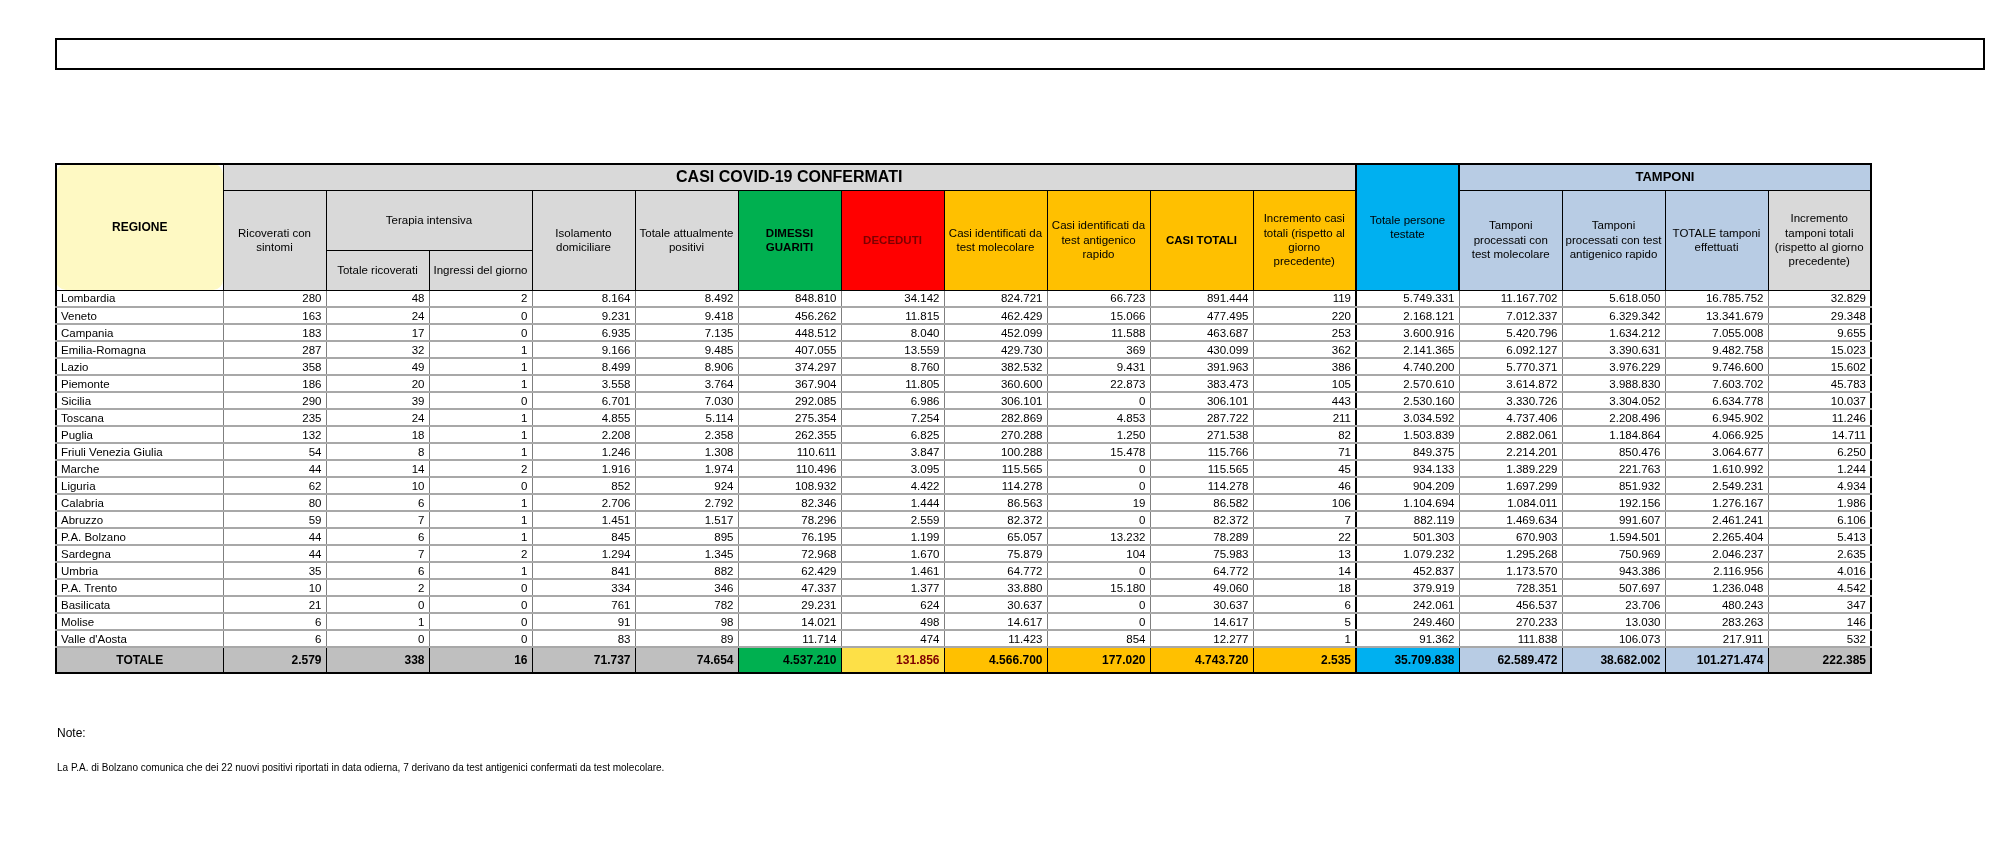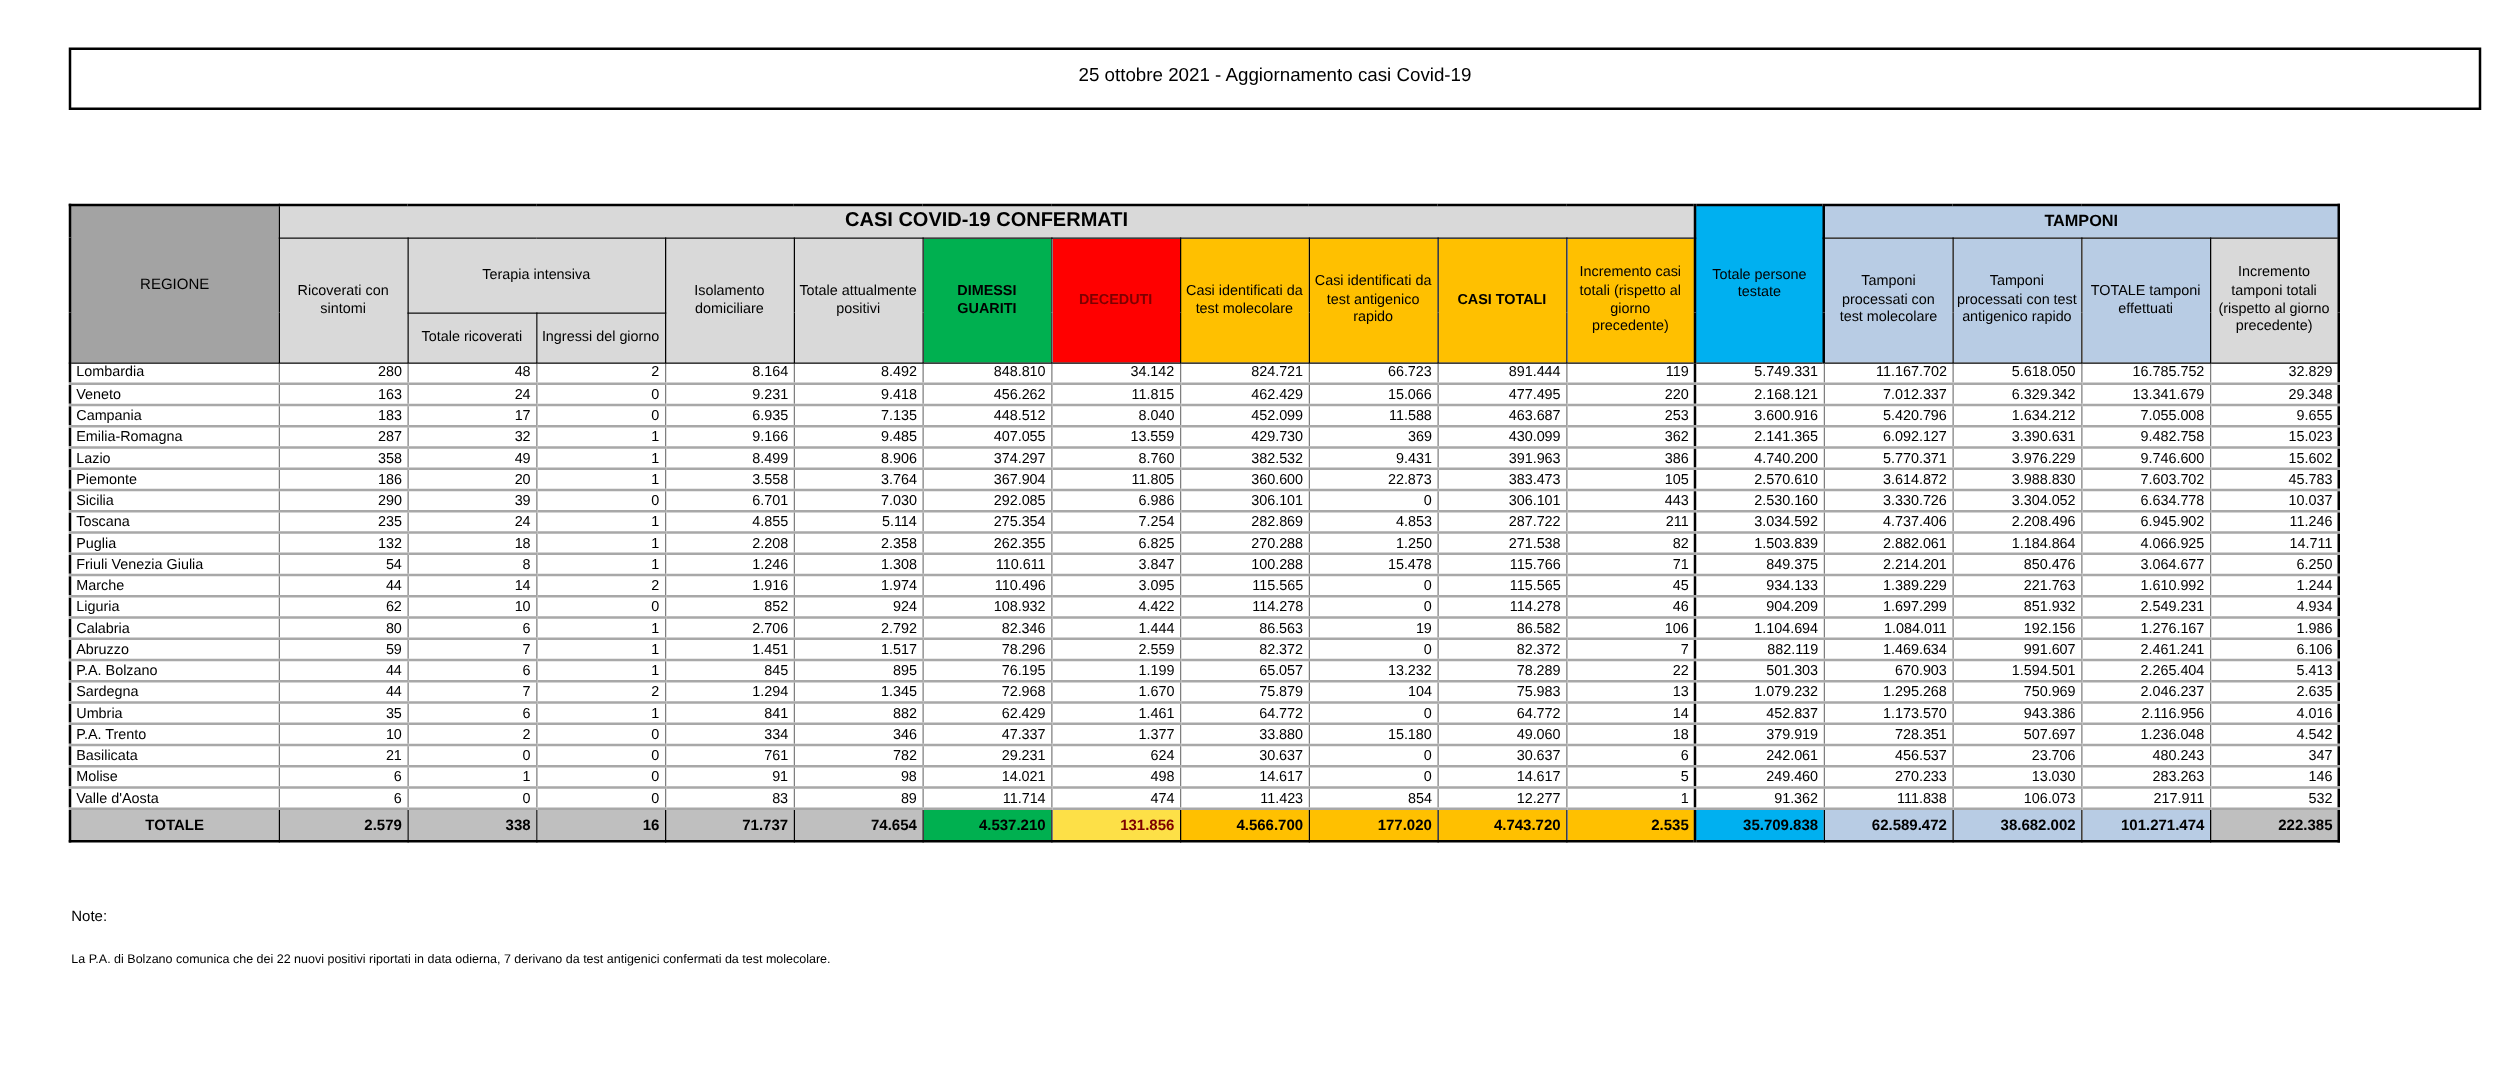--- a/index.html
+++ b/index.html
@@ -17,21 +17,21 @@
   .table-wrap{position:absolute;left:55px;top:163px;}
   table{border-collapse:collapse;table-layout:fixed;border:2px solid #000;}
   col.c-region{width:167px;}
   col.c-num{width:103px;}
   th,td{box-sizing:border-box;overflow:hidden;}
   th{
     border:1px solid #000;font-weight:normal;font-size:11.5px;line-height:1.25;
     text-align:center;vertical-align:middle;padding:2px 3px;background:#D9D9D9;
   }
   th.band{font-weight:bold;font-size:16px;height:26px;}
-  th.h-region{background:#a3a3a3;font-weight:normal;font-size:12px;}
+  th.h-region{background:#fef9c3;font-weight:bold;font-size:12px;border-radius:10px;}
   th.h-green{background:#00B050;font-weight:bold;}
   th.h-red{background:#FF0000;color:#7d0000;font-weight:bold;}
   th.h-amber{background:#FFC000;}
   th.h-amber-b{background:#FFC000;font-weight:bold;}
   th.h-cyan{background:#00B0F0;border-left:2px solid #000;border-right:2px solid #000;}
   th.h-blue{background:#B8CCE4;}
   th.h-band-blue{background:#B8CCE4;font-weight:bold;font-size:13px;}
   th.h-gray{background:#D9D9D9;}
   tr.hrow-mid th{height:60px;text-align:center;}
   tr.hrow-bot th{height:40px;}
@@ -57,21 +57,20 @@
   td.t-cyan{background:#00B0F0;border-left:2px solid #000 !important;border-right:2px solid #000;}
   td.t-blue{background:#B8CCE4;}
 
   .notes-heading{position:absolute;left:57px;top:726px;font-size:12px;}
   .notes-body{position:absolute;left:57px;top:762px;font-size:10px;}
 </style>
 </head>
 <body>
 
 <div class="title-box">
-  <div class="title-line">25 ottobre 2021 - Aggiornamento casi Covid-19</div>
 </div>
 
 <div class="table-wrap">
   <table>
     <colgroup>
       <col class="c-region">
       <col class="c-num">
         <col class="c-num">
         <col class="c-num">
         <col class="c-num">

